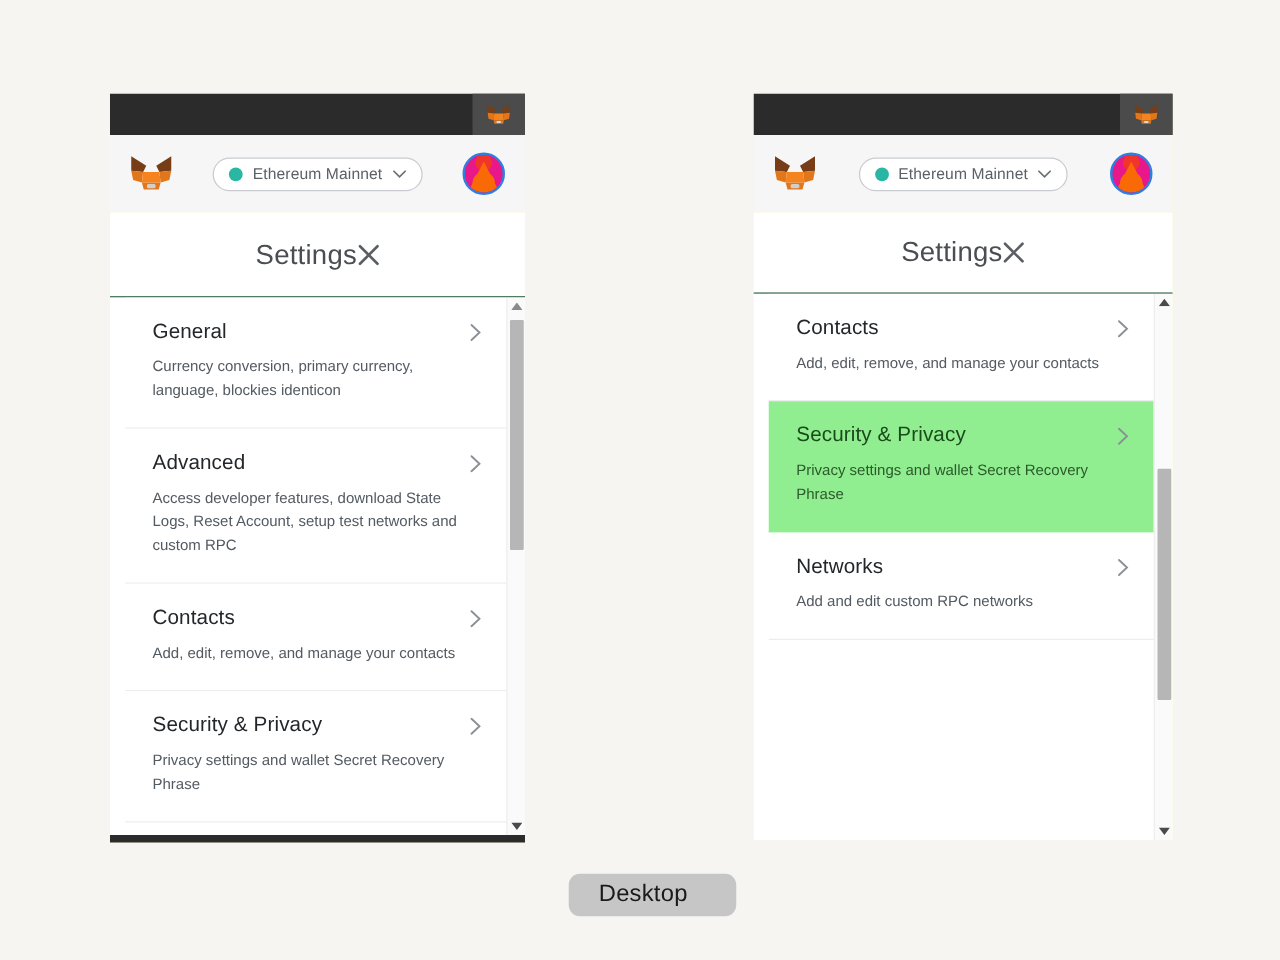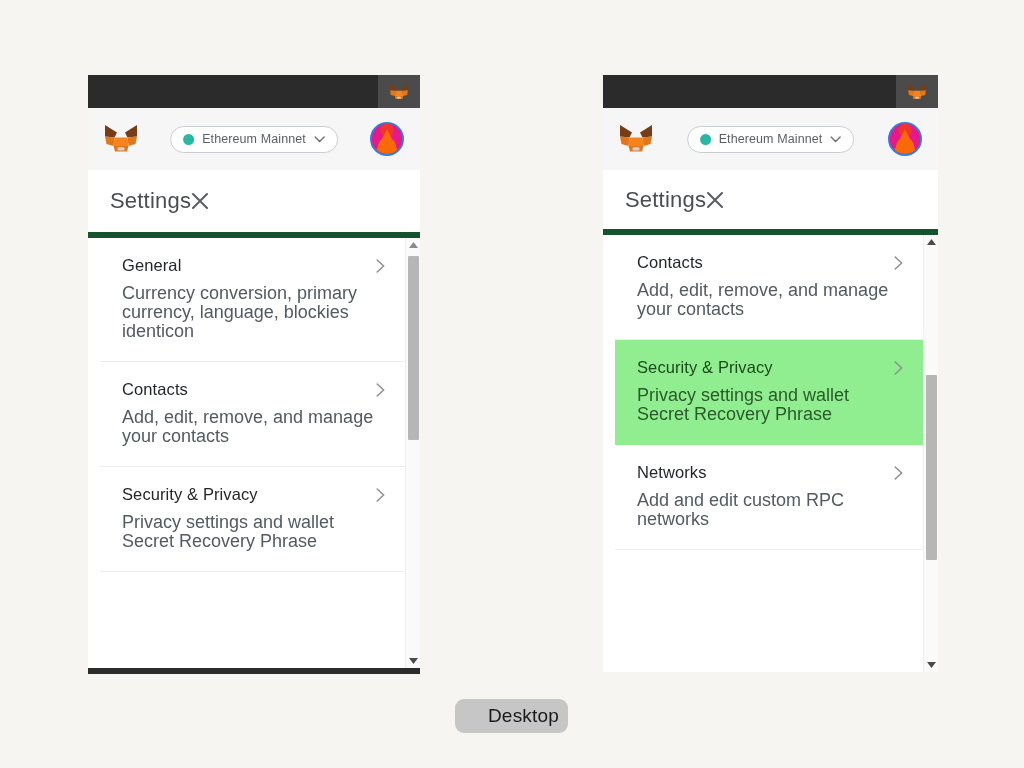--- a/index.html
+++ b/index.html
@@ -88,24 +88,24 @@
     background: #e8178a;
     position: relative;
     flex: 0 0 auto;
   }
   .avatar svg { display: block; width: 100%; height: 100%; }
 
   
   .settings-head {
     display: flex;
     align-items: center;
-    justify-content: flex-start;
+    justify-content: center;
     padding: 0 22px;
     background: #ffffff;
-    border-bottom: 6px solid #14532d;
+    border-bottom: 1px solid #14532d;
     flex: 0 0 auto;
   }
   .settings-title {
     font-size: 22px;
     color: #4a4d52;
     font-weight: 400;
     letter-spacing: .2px;
   }
   .close-x { width: 18px; height: 18px; cursor: pointer; }
 
@@ -131,21 +131,21 @@
   .row.highlight { background: #90ee90; border-bottom-color: #90ee90; }
   .row-title {
     font-size: 16.5px;
     color: #24272a;
     font-weight: 400;
     letter-spacing: .1px;
     margin-bottom: 9px;
   }
   .row.highlight .row-title { color: #1b4a1b; }
   .row-desc {
-    font-size: 18px;
+    font-size: 12px;
     line-height: 19px;
     color: #535a61;
     max-width: 252px;
   }
   .row.highlight .row-desc { color: #2b5a2b; }
   .row-chev {
     position: absolute;
     right: 20px;
     top: 21px;
     width: 9px; height: 14px;
@@ -179,27 +179,27 @@
     height: 6px;
     background: #2b2b2b;
     flex: 0 0 auto;
   }
 
   
   .desktop-chip {
     position: absolute;
     left: 455px;
     top: 699px;
-    width: 113px;
+    width: 134px;
     height: 34px;
     background: #c6c6c6;
     border-radius: 9px;
     display: flex;
     align-items: center;
-    justify-content: center;
+    justify-content: flex-start;
     padding-left: 24px;
   }
   .desktop-chip span {
     font-size: 19px;
     color: #1a1a1a;
     letter-spacing: .2px;
   }
 </style>
 </head>
 <body>
@@ -259,20 +259,27 @@
   <div class="list-wrap">
     <div class="list-inner" id="list-left" style="top:0px;">
         <div class="row">
           <div class="row-title">General</div>
           <div class="row-desc">Currency conversion, primary currency, language, blockies identicon</div>
           <svg class="row-chev" viewBox="0 0 9 14">
             <path d="M1.2 1 L7.6 7 L1.2 13" stroke="#8b9096" stroke-width="1.5" fill="none" stroke-linecap="round"></path>
           </svg>
         </div>
         <div class="row">
+          <div class="row-title">Advanced</div>
+          <div class="row-desc">Access developer features, download State Logs, Reset Account, setup test networks and custom RPC</div>
+          <svg class="row-chev" viewBox="0 0 9 14">
+            <path d="M1.2 1 L7.6 7 L1.2 13" stroke="#8b9096" stroke-width="1.5" fill="none" stroke-linecap="round"></path>
+          </svg>
+        </div>
+        <div class="row">
           <div class="row-title">Contacts</div>
           <div class="row-desc">Add, edit, remove, and manage your contacts</div>
           <svg class="row-chev" viewBox="0 0 9 14">
             <path d="M1.2 1 L7.6 7 L1.2 13" stroke="#8b9096" stroke-width="1.5" fill="none" stroke-linecap="round"></path>
           </svg>
         </div>
         <div class="row">
           <div class="row-title">Security &amp; Privacy</div>
           <div class="row-desc">Privacy settings and wallet Secret Recovery Phrase</div>
           <svg class="row-chev" viewBox="0 0 9 14">

